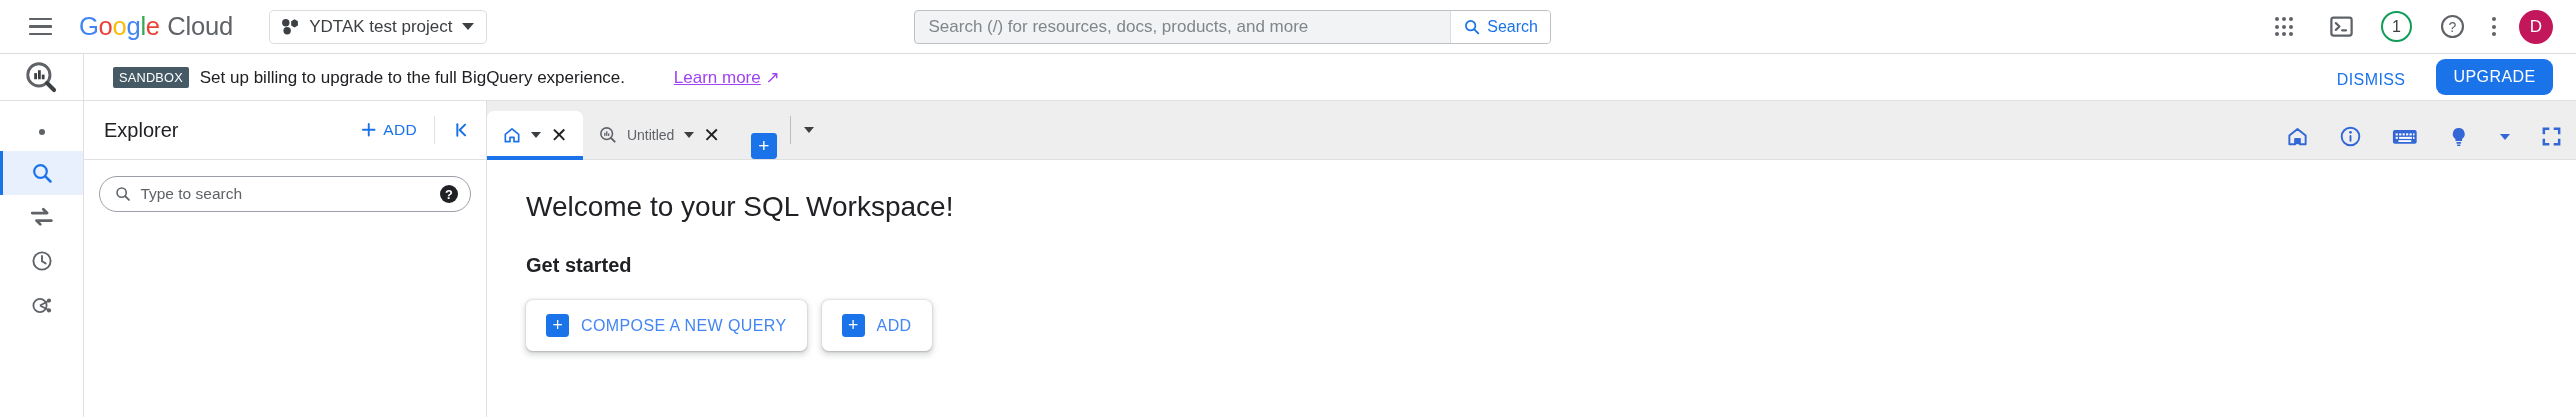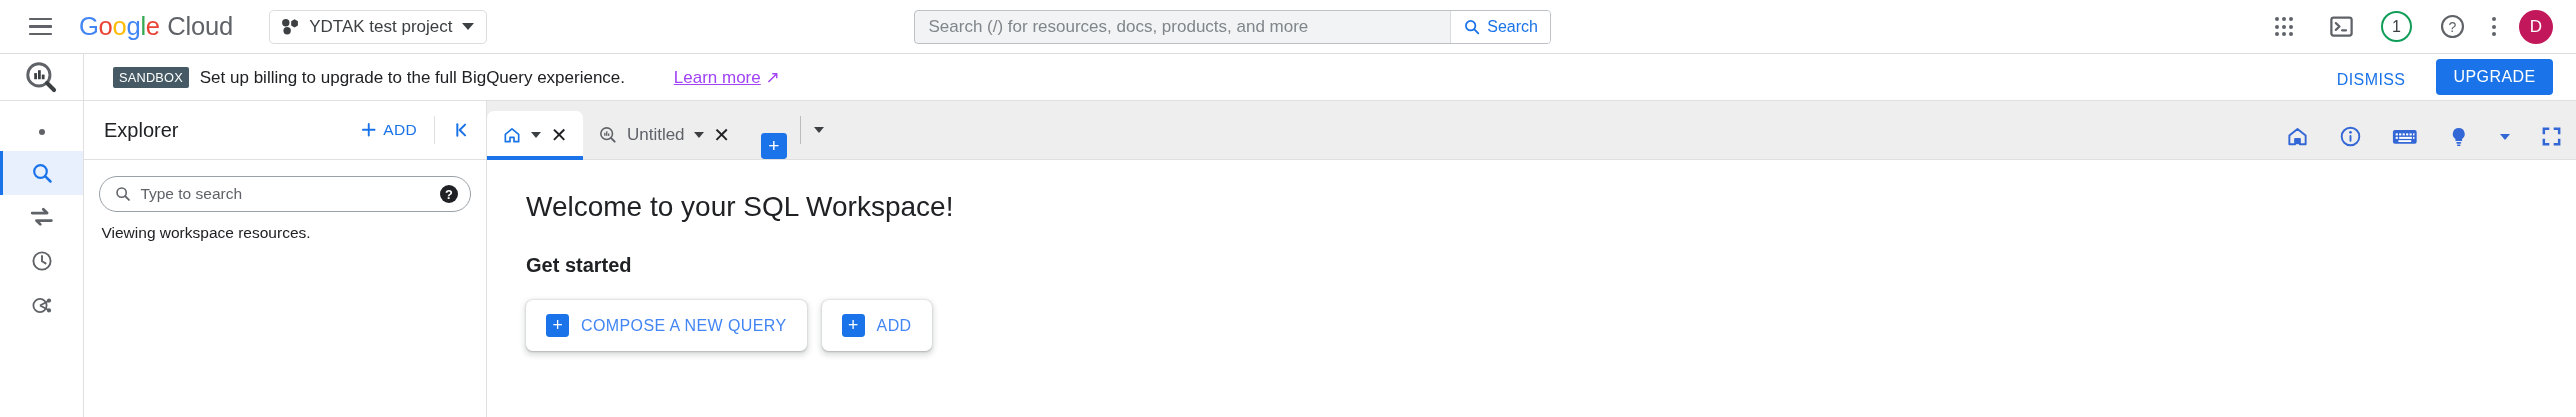--- a/index.html
+++ b/index.html
@@ -101,21 +101,21 @@
   }
   .banner-text { font-size: 17px; color: #202124; margin-left: 10.8px; white-space: nowrap; }
   .learn-more { color: #a142f4; text-decoration: underline; cursor: pointer; margin-left: 44px; }
   .ext-icon { display: inline-block; margin-left: 4.7px; color: #a142f4; }
   .banner-actions { margin-left: auto; display: flex; align-items: flex-end; gap: 28px; flex: 0 0 auto; }
   .btn-text {
     background: none; border: 0; color: #1a73e8; font-size: 16px; letter-spacing: 0.4px;
     cursor: pointer; font-family: "Liberation Sans", sans-serif; padding: 5.4px 2.7px;
   }
   .btn-filled {
-    background: #1a73e8; color: #fff; border: 0; border-radius: 4px;
+    background: #1a73e8; color: #fff; border: 0; border-radius: 9px;
     font-size: 16px; letter-spacing: 0.4px; padding: 8.8px 17.5px; cursor: pointer;
     font-family: "Liberation Sans", sans-serif;
   }
 
   
   .body-row { flex: 1 1 auto; display: flex; min-height: 0; }
 
   
   .rail {
     width: 84px; flex: 0 0 84px; background: #fff;
@@ -195,21 +195,21 @@
   .tab {
     height: 48px; display: flex; align-items: center; gap: 9.4px;
     padding: 0 15px; cursor: pointer; position: relative;
   }
   .tab.active {
     background: #fff; border-radius: 6.7px 6.7px 0 0;
   }
   .tab.active::after {
     content: ""; position: absolute; left: 0; right: 0; bottom: -0.7px; height: 3.4px; background: #1a73e8;
   }
-  .tab-label { font-size: 17px; color: #5f6368; white-space: nowrap; }
+  .tab-label { font-size: 14px; color: #5f6368; white-space: nowrap; }
   .tab-caret { width: 0; height: 0; border-left: 5.4px solid transparent; border-right: 5.4px solid transparent; border-top: 6.7px solid #3c4043; }
   .tab-x { font-size: 20px; color: #202124; line-height: 1; cursor: pointer; }
   .newtab-plus {
     width: 25.6px; height: 25.6px; background: #1a73e8; border-radius: 3.4px; color: #fff;
     display: flex; align-items: center; justify-content: center; font-size: 19px; cursor: pointer;
     margin-left: 16px;
   }
   .tabbar .vdiv2 { width: 0.7px; height: 28px; background: #bdbdbd; margin: 0 13.5px; align-self: center; }
   .tabbar-right { margin-left: auto; display: flex; align-items: center; gap: 30px; padding-bottom: 10.8px; }
   .tr-icon { cursor: pointer; color: #1a73e8; display: flex; align-items: center; }
@@ -387,21 +387,20 @@
 
     <div class="ex-search">
       <svg width="17.5" height="17.5" viewBox="0 0 24 24">
         <circle cx="10.5" cy="10.5" r="6.3" fill="none" stroke="#5f6368" stroke-width="2.2"></circle>
         <line x1="15.3" y1="15.3" x2="20.5" y2="20.5" stroke="#5f6368" stroke-width="2.5" stroke-linecap="round"></line>
       </svg>
       <input value="" placeholder="Type to search" style="">
       <div class="help-dot">?</div>
     </div>
 
-    <div class="viewing-note">Viewing workspace resources.</div>
 
   </div>
 
   <div class="main">
 
     <div class="tabbar">
       <div class="tab active">
         <svg width="20" height="20" viewBox="0 0 24 24">
           <path d="M4 11.2L12 4.6l8 6.6V20h-5.6v-5.1H9.6V20H4z" fill="none" stroke="#1a73e8" stroke-width="2" stroke-linejoin="round"></path>
         </svg>

